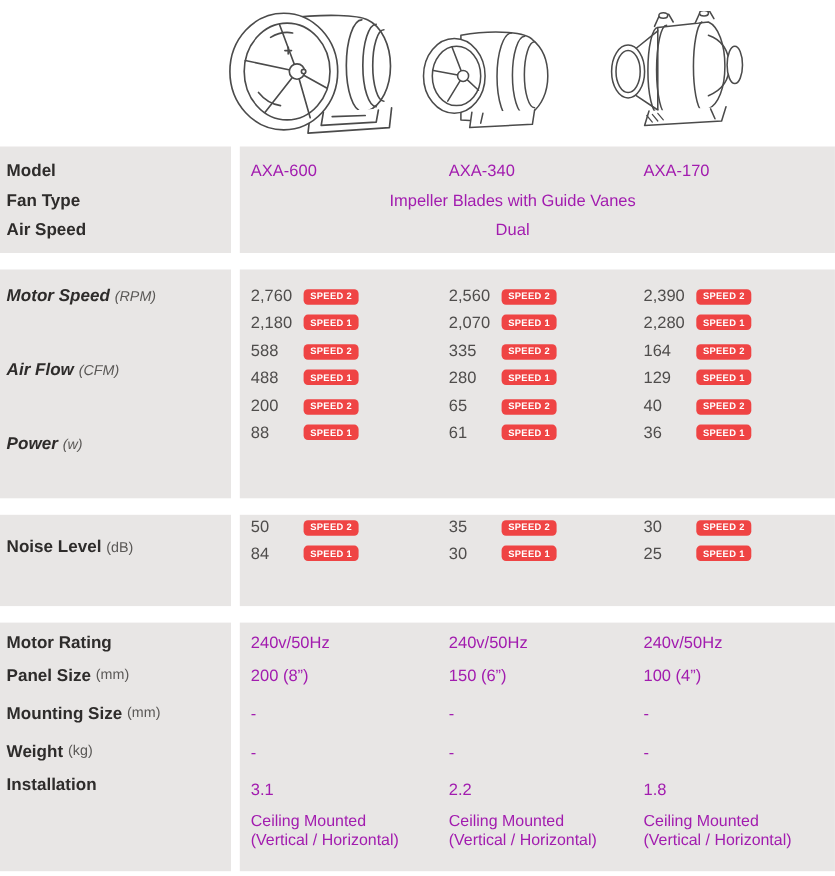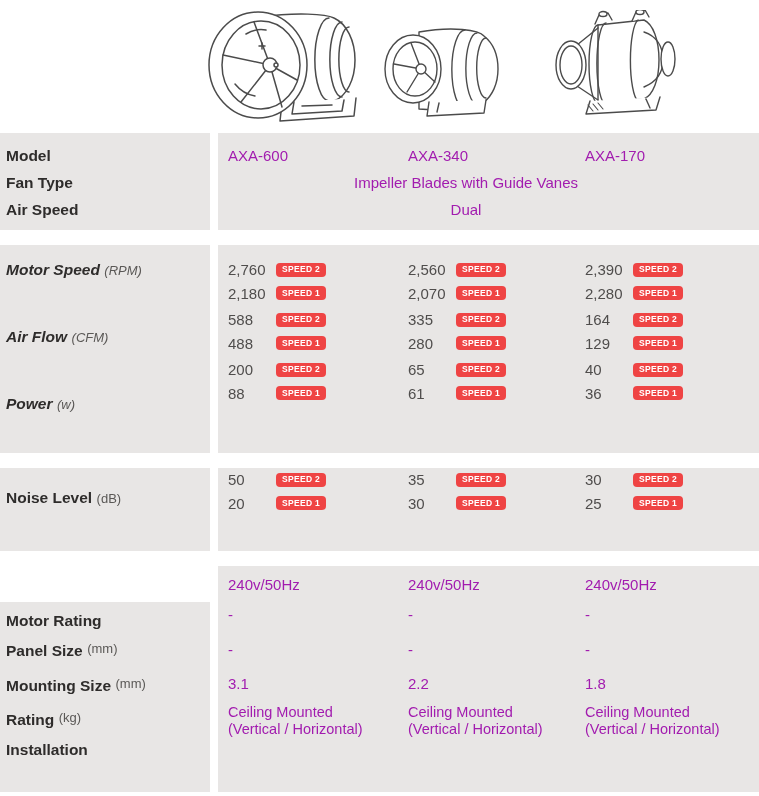--- a/index.html
+++ b/index.html
@@ -55,21 +55,21 @@
     padding:2.5px 6px;border-radius:4px;line-height:1.05;white-space:nowrap;
   }
 
   
   #band-noise{height:83px;}
   #band-noise .left{padding-top:21px;}
   #band-noise .right{padding-top:0;}
 
   
   #band-details{height:226px;}
-  #band-details .left{padding-top:9px;margin-top:36px;}
+  #band-details .left{padding-top:9px;}
   #band-details .right{padding-top:9px;}
   .drow{display:flex;align-items:flex-start;}
   .h30{height:30px;}.h35{height:35px;}.h34{height:34px;}.hi{height:48px;}
   .drow .lbl, .drow .val{line-height:20px;}
   .inst .line{display:block;line-height:17px;font-size:14.5px;}
 </style>
 </head>
 <body>
 
 <div class="sheet">
@@ -286,21 +286,21 @@
     </div>
     <div class="gapcol"></div>
     <div class="right">
       <div class="spec-group cols">
         <div class="col1">
           <div class="spec-line">
               <span class="num">50</span>
               <span class="badge">SPEED 2</span>
             </div>
           <div class="spec-line">
-              <span class="num">20</span>
+              <span class="num">84</span>
               <span class="badge">SPEED 1</span>
             </div>
         </div>
         <div class="col2">
           <div class="spec-line">
               <span class="num">35</span>
               <span class="badge">SPEED 2</span>
             </div>
           <div class="spec-line">
               <span class="num">30</span>
@@ -321,33 +321,38 @@
     </div>
   </div>
 
   <div class="band" id="band-details">
     <div class="left">
       <div class="drow h30">
           <span class="lbl">Motor Rating</span>
         </div>
       <div class="drow h35"><span class="lbl">Panel Size</span>&nbsp;<span class="unit">(mm)</span></div>
       <div class="drow h34"><span class="lbl">Mounting Size</span>&nbsp;<span class="unit">(mm)</span></div>
-      <div class="drow h30"><span class="lbl">Rating</span>&nbsp;<span class="unit">(kg)</span></div>
+      <div class="drow h30"><span class="lbl">Weight</span>&nbsp;<span class="unit">(kg)</span></div>
       <div class="drow hi">
           <span class="lbl">Installation</span>
         </div>
     </div>
     <div class="gapcol"></div>
     <div class="right">
       <div class="drow h30 cols">
         <div class="col1 val">240v/50Hz</div>
         <div class="col2 val">240v/50Hz</div>
         <div class="col3 val">240v/50Hz</div>
       </div>
       <div class="drow h35 cols">
+        <div class="col1 val">200 (8”)</div>
+        <div class="col2 val">150 (6”)</div>
+        <div class="col3 val">100 (4”)</div>
+      </div>
+      <div class="drow h35 cols">
         <div class="col1 val">-</div>
         <div class="col2 val">-</div>
         <div class="col3 val">-</div>
       </div>
       <div class="drow h34 cols">
         <div class="col1 val">-</div>
         <div class="col2 val">-</div>
         <div class="col3 val">-</div>
       </div>
       <div class="drow h30 cols">

